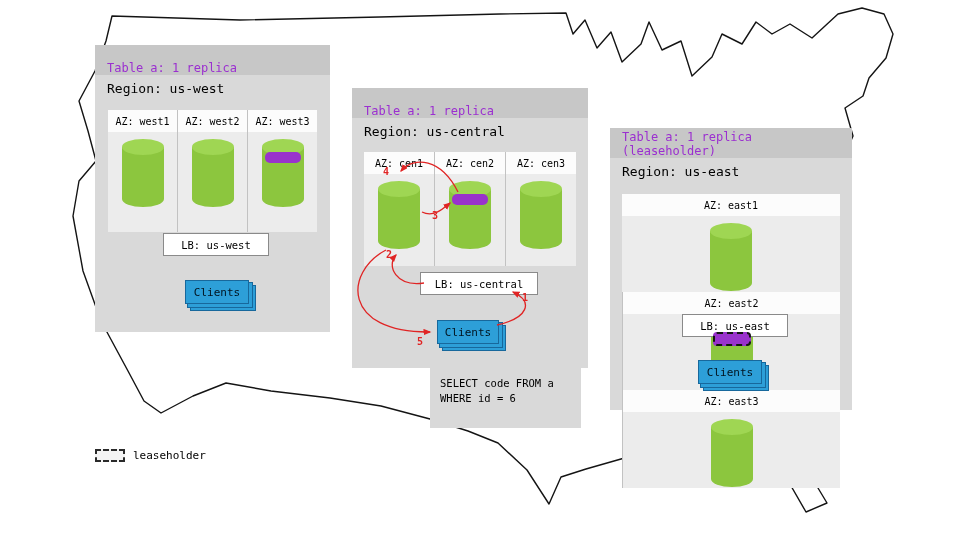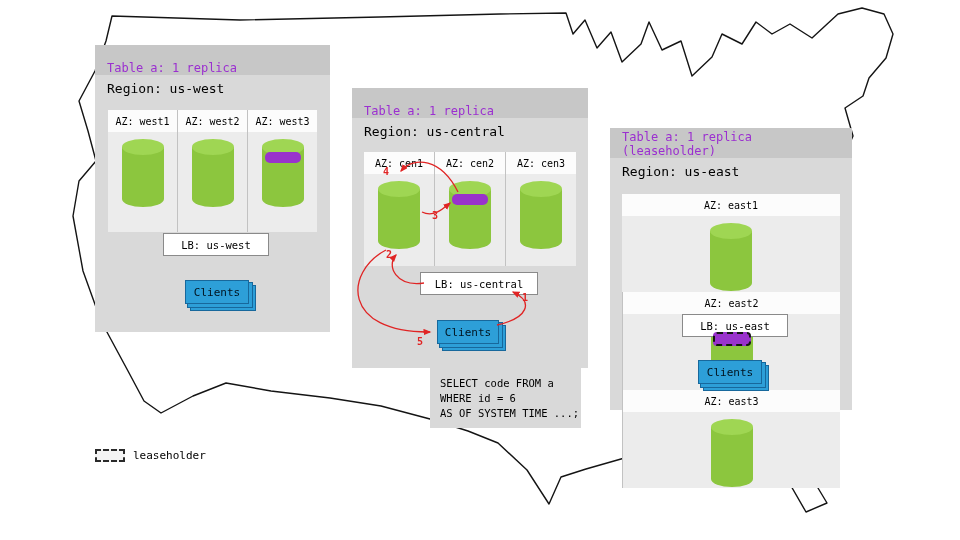--- a/index.html
+++ b/index.html
@@ -150,21 +150,20 @@
       </div>
     </div>
   </div>
   <div class="lb" style="left:68px;top:184px;width:116px;height:21px;">LB: us-central</div>
   <div class="clients" style="left:85px;top:232px;width:60px;">Clients</div>
 </div>
 
 <div class="sql-box">
   <div>SELECT code FROM a</div>
   <div>WHERE id = 6</div>
-  <div>AS OF SYSTEM TIME ...;</div>
 </div>
 
 <div class="panel" style="left:610px;top:128px;width:242px;height:282px;">
   <div class="panel-header">
     <span>Table a: 1 replica (leaseholder)</span>
   </div>
   <div class="region-title">Region: us-east</div>
   <div class="az-wrap" style="left:12px;top:66px;width:218px;height:118px;flex-direction:column;">
     <div class="az-col">
       <div class="az-head">AZ: east1</div>

